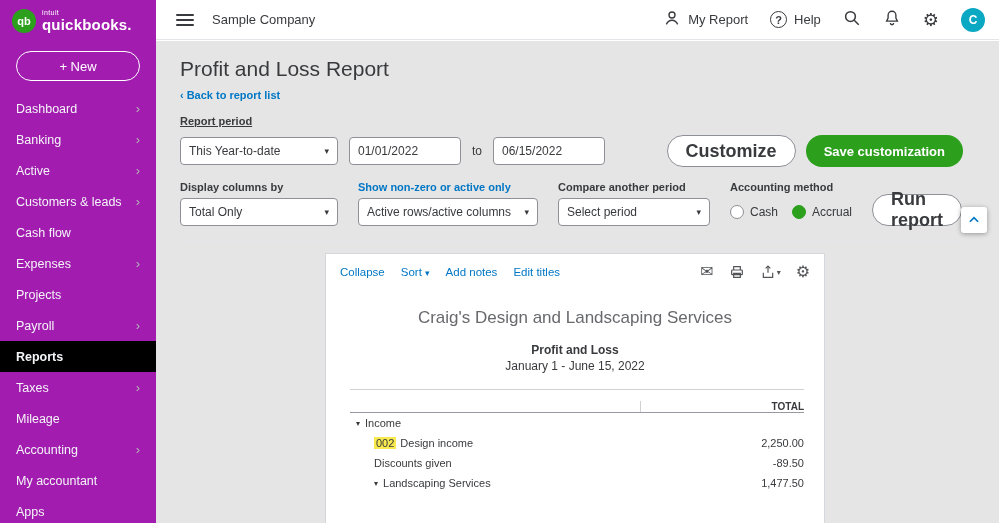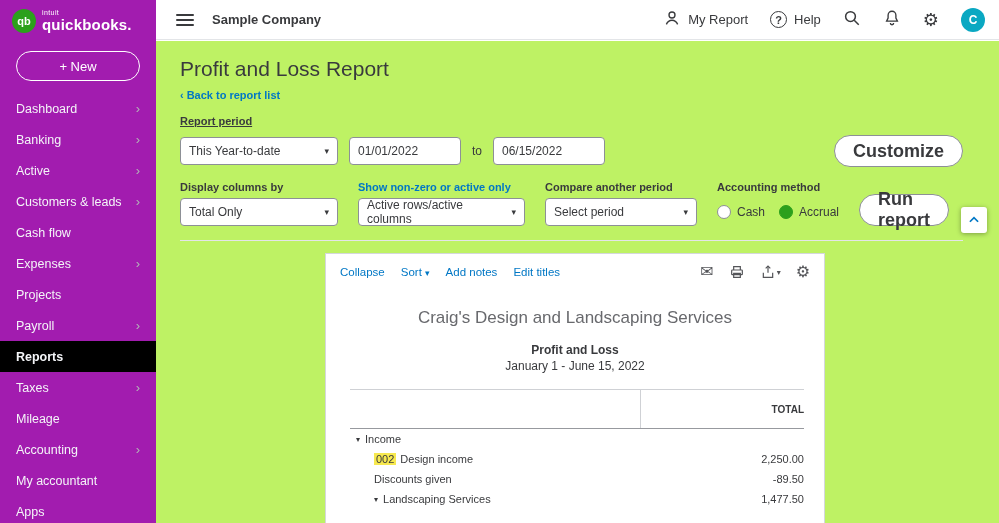--- a/index.html
+++ b/index.html
@@ -21,31 +21,31 @@
   .nav-item { height:31px; padding:0 16px; display:flex; align-items:center;
     justify-content:space-between; color:#f4f5f8; font-size:12.5px; cursor:pointer; }
   .nav-item.selected { background:#000; font-weight:700; }
   .chev { color:#b2b4b7; font-size:13px; line-height:1; }
 
   
   .topbar { position:absolute; left:156px; top:0; right:0; height:40px; background:#fff;
     border-bottom:1px solid #e3e5e8; display:flex; align-items:center; padding:0 14px 0 20px; }
   .burger { width:18px; cursor:pointer; margin-right:18px; }
   .burger i { display:block; height:2px; background:#393a3d; margin:3px 0; border-radius:1px; }
-  .company { font-size:13px; font-weight:700; }
+  .company { font-size:13px; font-weight:400; }
   .top-right { margin-left:auto; display:flex; align-items:center; gap:22px; }
   .top-item { display:flex; align-items:center; gap:7px; font-size:13px; cursor:pointer; }
   .help-circle { width:17px; height:17px; border:1.5px solid #393a3d; border-radius:50%;
     font-size:11px; font-weight:700; display:flex; align-items:center; justify-content:center; }
   .gear-glyph { font-family:"DejaVu Sans", sans-serif; font-size:18px; line-height:1; cursor:pointer; }
   .avatar { width:24px; height:24px; border-radius:50%; background:#0aa8c2; color:#fff;
     font-size:12px; font-weight:700; display:flex; align-items:center; justify-content:center; cursor:pointer; }
 
   
-  .main { position:absolute; left:156px; top:41px; right:0; bottom:0; background:#bef264; overflow:hidden; }
+  .main { position:absolute; left:156px; top:41px; right:0; bottom:0; background:#e5e5e5; overflow:hidden; }
   .content { padding:0 36px 0 24px; }
   .page-title { font-size:21px; margin-top:16px; font-weight:400; }
   .back-link { margin-top:8px; font-size:11px; font-weight:700; color:#0077c5; cursor:pointer; display:inline-block; }
   .back-arrow { margin-right:3px; font-weight:700; }
   .rp-label { font-size:11px; font-weight:700; text-decoration:underline; margin-top:12px; }
 
   .row1 { display:flex; align-items:center; gap:11px; margin-top:8px; }
   .select, .date-box { height:28px; border:1px solid #8d9096; border-radius:4px; background:#fff;
     display:flex; align-items:center; justify-content:space-between; padding:0 8px; font-size:12px; cursor:pointer; }
   .select .caret { font-size:9px; margin-left:8px; color:#393a3d; }
@@ -53,21 +53,21 @@
   .to-label { font-size:12px; }
   .row1-btns { margin-left:auto; display:flex; gap:10px; }
   .btn-outline { height:32px; padding:0 18px; border:1px solid #8d9096; border-radius:17px;
     background:#fff; font-size:18px; font-weight:600; color:#393a3d; display:flex; align-items:center; cursor:pointer; }
   .btn-green { height:32px; padding:0 18px; border:none; border-radius:17px; background:#2ca01c;
     font-size:13px; font-weight:600; color:#fff; display:flex; align-items:center; cursor:pointer; }
 
   .row2 { display:flex; gap:20px; margin-top:14px; align-items:flex-start; }
   .fgroup .flabel { font-size:11px; font-weight:700; margin-bottom:5px; }
   .flabel.link { color:#0077c5; cursor:pointer; }
-  .w-cols { width:158px; } .w-active { width:167px; } .w-compare { width:152px; }
+  .w-cols { width:158px; } .w-active { width:180px; } .w-compare { width:152px; }
   .radios { display:flex; align-items:center; gap:14px; height:28px; }
   .radio { display:flex; align-items:center; gap:6px; font-size:12px; cursor:pointer; }
   .rdot { width:14px; height:14px; border-radius:50%; border:1px solid #8d9096; background:#fff; }
   .rdot.on { background:#2ca01c; border-color:#2ca01c; }
   .run-btn { margin-left:auto; margin-right:46px; align-self:flex-end; margin-bottom:0; }
   .filter-split { border-bottom:1px solid #e3e5e8; margin-top:14px; }
 
   .scrolltop { position:absolute; right:12px; top:166px; width:26px; height:26px; background:#fff;
     border-radius:3px; box-shadow:0 1px 5px rgba(0,0,0,.35); display:flex; align-items:center;
     justify-content:center; cursor:pointer; }
@@ -82,21 +82,21 @@
   .cicon .caret { font-size:8px; margin-left:1px; color:#545559; }
   .env-glyph { font-family:"DejaVu Sans", sans-serif; font-size:16px; line-height:1; }
   .gear-sm { font-family:"DejaVu Sans", sans-serif; font-size:16px; line-height:1; }
 
   .rep-head { text-align:center; margin-top:24px; }
   .rep-company { font-size:17px; color:#68696d; }
   .rep-title { font-size:12px; font-weight:700; margin-top:15px; }
   .rep-range { font-size:12px; margin-top:2px; }
 
   .ptable { margin:16px 20px 0 24px; }
-  .thead { display:flex; border-top:1px solid #cfd1d5; border-bottom:1px solid #97999e; height:40px; }
+  .thead { display:flex; border-top:1px solid #cfd1d5; border-bottom:1px solid #97999e; height:24px;align-items:flex-end; }
   .th-name { flex:1; }
   .th-total { width:164px; border-left:1px solid #cfd1d5; display:flex; align-items:center;
     justify-content:flex-end; font-size:10px; font-weight:700; }
   .prow { display:flex; align-items:center; height:20px; font-size:11px; }
   .pname { flex:1; display:flex; align-items:center; }
   .pname.lvl0 { padding-left:6px; } .pname.lvl1 { padding-left:24px; }
   .tri { font-size:8px; margin-right:5px; cursor:pointer; }
   .code-hl { background:#f7e94f; padding:0 2px; margin-right:4px; }
   .pval { width:164px; text-align:right; }
 </style>
@@ -217,20 +217,21 @@
       <div class="row1">
         <div class="select w-period">
           <span>This Year-to-date</span>
             <span class="caret">▾</span>
         </div>
         <div class="date-box w-date">01/01/2022</div>
         <div class="to-label">to</div>
         <div class="date-box w-date">06/15/2022</div>
         <div class="row1-btns">
           <div class="btn-outline">Customize</div>
+          <div class="btn-green">Save customization</div>
         </div>
       </div>
 
       <div class="row2">
         <div class="fgroup">
           <div class="flabel">Display columns by</div>
           <div class="select w-cols">
             <span>Total Only</span>
               <span class="caret">▾</span>
           </div>

